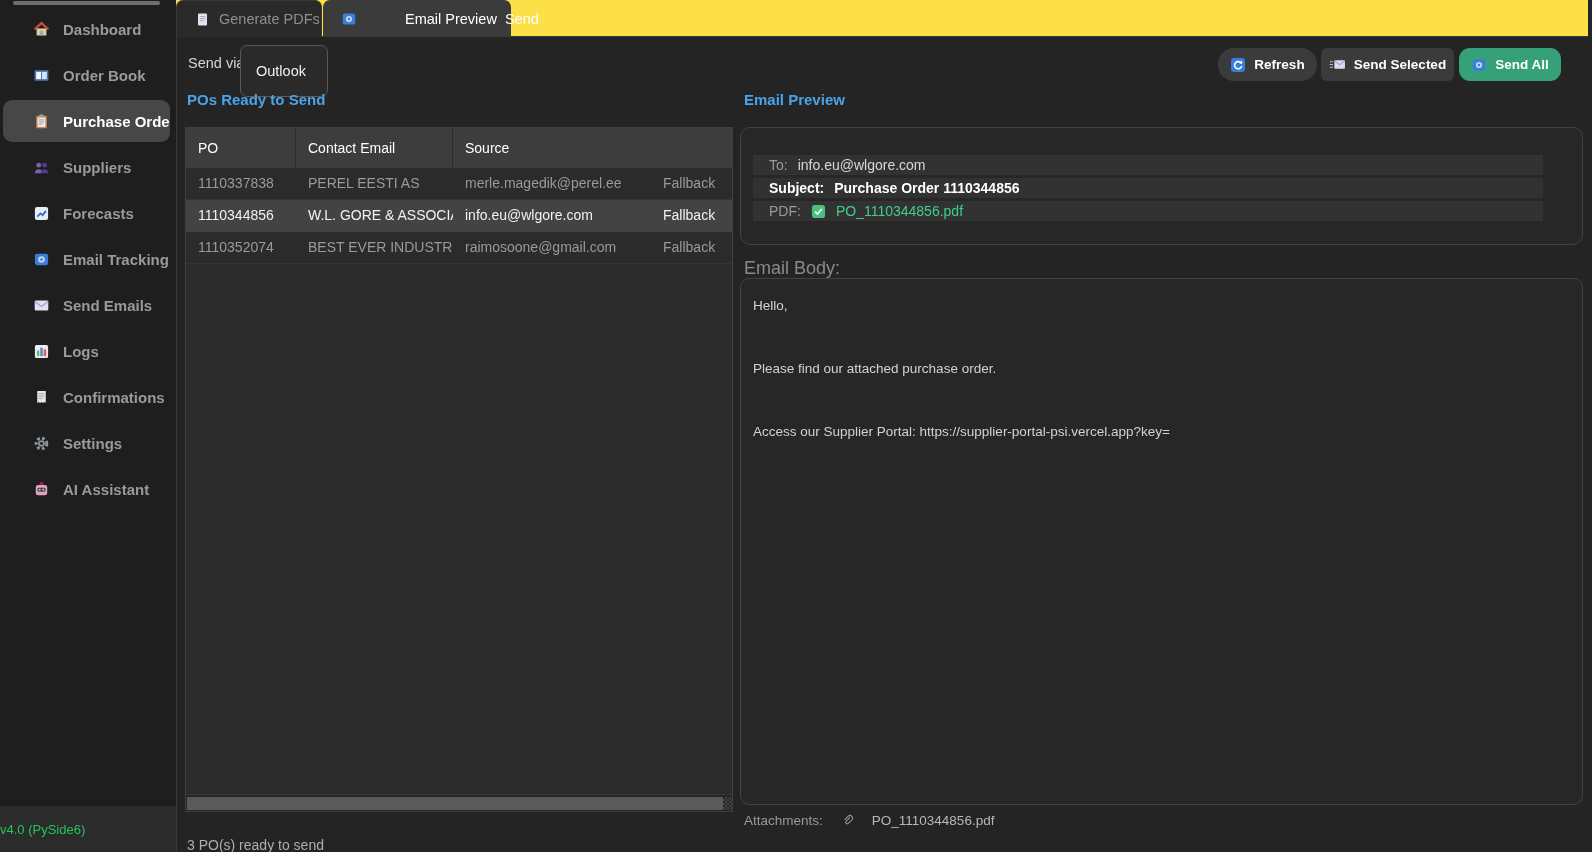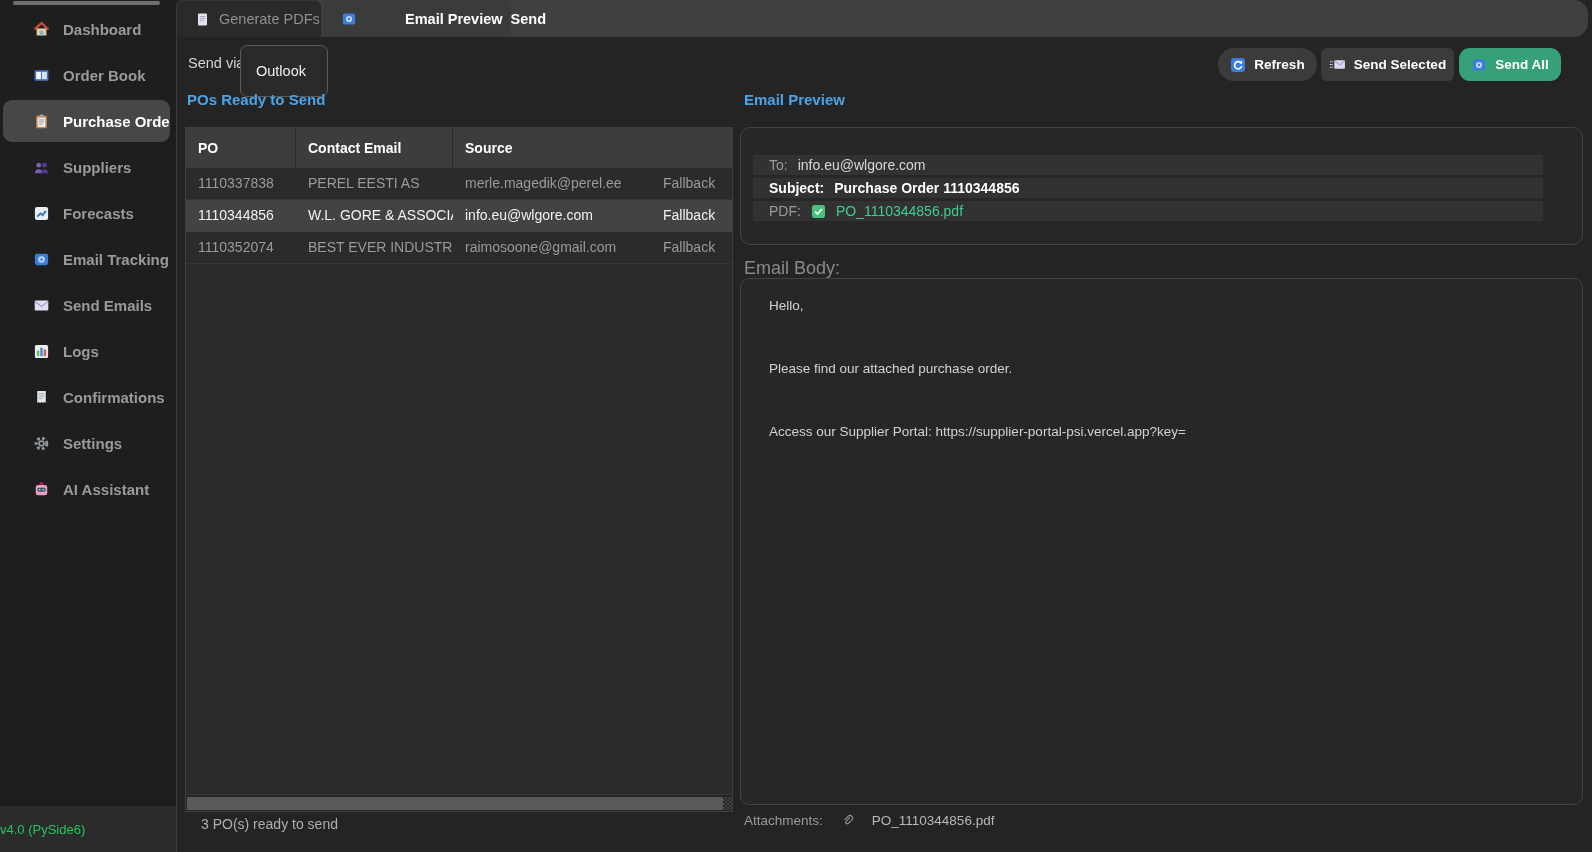--- a/index.html
+++ b/index.html
@@ -20,27 +20,27 @@
   }
   .nav-item.selected { background:#474747; color:#ffffff; }
   .icon { display:inline-flex; align-items:center; justify-content:center; flex:0 0 auto; }
   .icon svg { display:block; }
   .version {
     position:absolute; left:0; bottom:0; width:176px; height:46px; background:#2b2b2b;
     color:#22c55e; font-size:13px; display:flex; align-items:center; 
   }
   
   .main { position:absolute; left:176px; top:0; right:0; bottom:0; }
-  .tabbar { position:absolute; top:0; left:0; right:4px; height:37px; background:#404040; border-bottom:1px solid #3a3a3a;border-radius:14px; }
+  .tabbar { position:absolute; top:0; left:0; right:4px; height:37px; background:#fde047; border-bottom:1px solid #3a3a3a; }
   .tab {
     position:absolute; top:0; height:37px; display:flex; align-items:center; gap:9px;
     padding:0 18px; font-size:14.5px; border-radius:7px 7px 0 0; cursor:default;
   }
   .tab-generate { left:0; width:146px; background:#2a2a2a; border:1px solid #383838; border-bottom:none; color:#8f8f8f; }
-  .tab-email { left:147px; width:188px; background:#3b3b3b; color:#ffffff; font-weight:bold;gap:48px; }
+  .tab-email { left:147px; width:188px; background:#3b3b3b; color:#ffffff; font-weight:normal;gap:48px; }
   .tab-label { white-space:pre; }
   
   .content { position:absolute; top:37px; left:0; right:0; bottom:0; background:#242424; border-left:1px solid #3a3a3a; }
   .sendvia-label { position:absolute; left:11px; top:8px; height:36px; display:flex; align-items:center; color:#d5d5d5; font-size:14.5px; }
   .combo {
     position:absolute; left:63px; top:8px; width:88px; height:52px;
     border:1px solid #5a5a5a; border-radius:7px; background:#2a2a2a;
     color:#f0f0f0; display:flex; align-items:center; padding-left:15px; font-size:14.5px; cursor:default;
   }
   .btn {
@@ -53,52 +53,52 @@
   .btn-send-all { left:1282px; width:102px; background:#36a078;border-radius:11px; }
   
   .panel-title { position:absolute; color:#4ba3e8; font-weight:bold; font-size:15px; }
   .po-title { left:10px; top:54px; }
   .po-table {
     position:absolute; left:8px; top:90px; width:548px; height:685px;
     background:#2b2b2b; border:1px solid #3f3f3f;
   }
   .t-header { display:grid; grid-template-columns:110px 157px 198px 81px; height:40px; background:#3d3d3d; }
   .t-header > div {
-    color:#ffffff; font-weight:bold; font-size:14px; line-height:40px; padding-left:12px;
+    color:#ffffff; font-weight:normal; font-size:14px; line-height:40px; padding-left:12px;
     border-right:1px solid #2a2a2a; overflow:hidden; white-space:nowrap; cursor:default;
   }
   .t-header > div:last-child { border-right:none; }
   .t-row { display:grid; grid-template-columns:110px 157px 198px 81px; height:32px; border-bottom:1px solid #353535; color:#9a9a9a; cursor:default; }
   .t-row > div { font-size:14px; line-height:31px; padding-left:12px; overflow:hidden; white-space:nowrap; }
   .t-row.selected { background:#434343; color:#f2f2f2; border-bottom-color:#434343; }
   .hscroll { position:absolute; left:0; right:0; bottom:0; height:17px; background:#262626; border-top:1px solid #383838; }
   .hscroll .handle { position:absolute; left:1px; top:2px; height:13px; width:536px; background:#5a5a5a; border-radius:1px; }
   .hscroll .groove-end { position:absolute; right:0; top:2px; height:13px; width:9px;
     background:repeating-conic-gradient(#454545 0 25%, #262626 0 50%); background-size:4px 4px; }
-  .po-status { position:absolute; left:10px; top:779px; color:#aeaeae; font-size:14px;margin-left:14px; }
+  .po-status { position:absolute; left:10px; top:800px; color:#aeaeae; font-size:14px; }
   
   .ep-title { left:567px; top:54px; }
   .ep-header-box {
     position:absolute; left:563px; top:90px; width:843px; height:118px;
     border:1px solid #424242; border-radius:10px; background:#272727;
   }
   .field-row {
     position:absolute; left:12px; width:790px; height:20px; background:#323232;
     display:flex; align-items:center; padding-left:16px; gap:10px; font-size:14px;
   }
   .row-to { top:27px; } .row-subject { top:50px; } .row-pdf { top:73px; }
   .f-label { color:#9a9a9a; }
   .f-value { color:#d8d8d8; }
   .bold-white { color:#ffffff; font-weight:bold; }
   .green-link { color:#3ecf8e; }
   .body-label { position:absolute; left:567px; top:221px; color:#8a8a8a; font-size:18px; }
   .ep-body-box {
     position:absolute; left:563px; top:241px; width:843px; height:527px;
     border:1px solid #424242; border-radius:9px; background:#272727;
-    padding:18px 28px; color:#d2d2d2; font-size:13.5px; line-height:18px;
+    padding:18px 12px; color:#d2d2d2; font-size:13.5px; line-height:18px;
   }
   .ep-body-box p { margin:0 0 13.5px 0; white-space:pre-wrap; }
   .attachments { position:absolute; left:567px; top:776px; display:flex; align-items:center; gap:18px; font-size:13.5px; color:#9a9a9a; }
   .attach-value { color:#b8b8b8; }
 </style>
 </head>
 <body>
 
 <div id="app">
 

